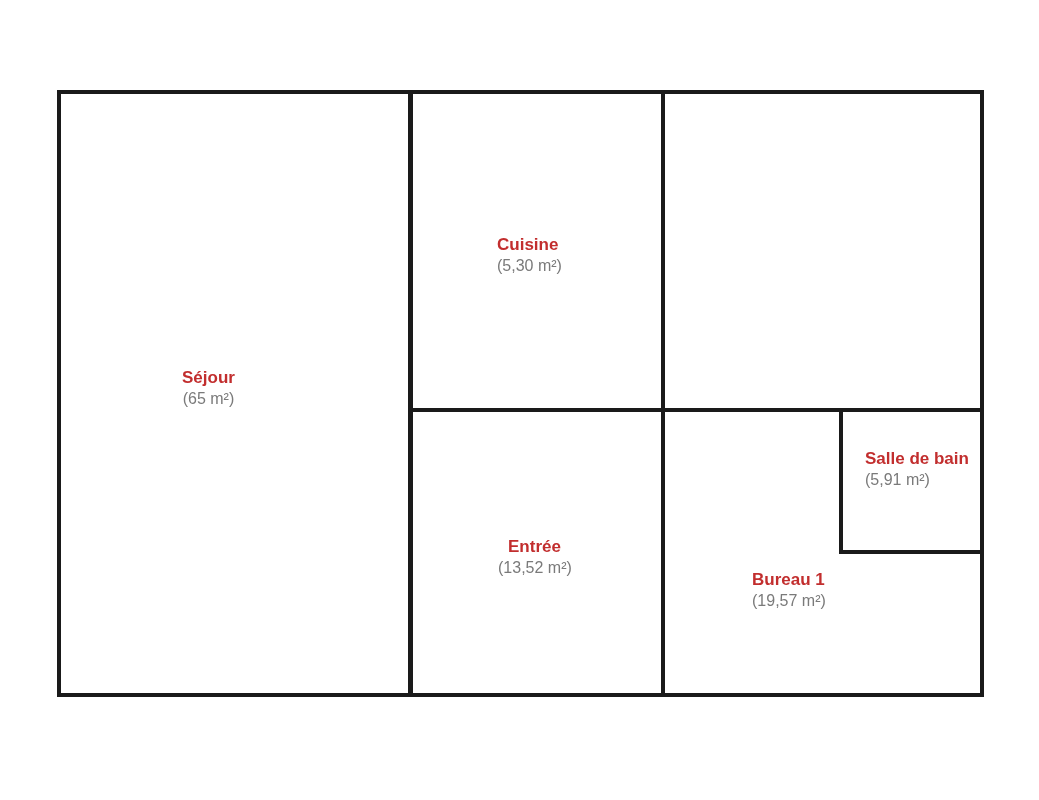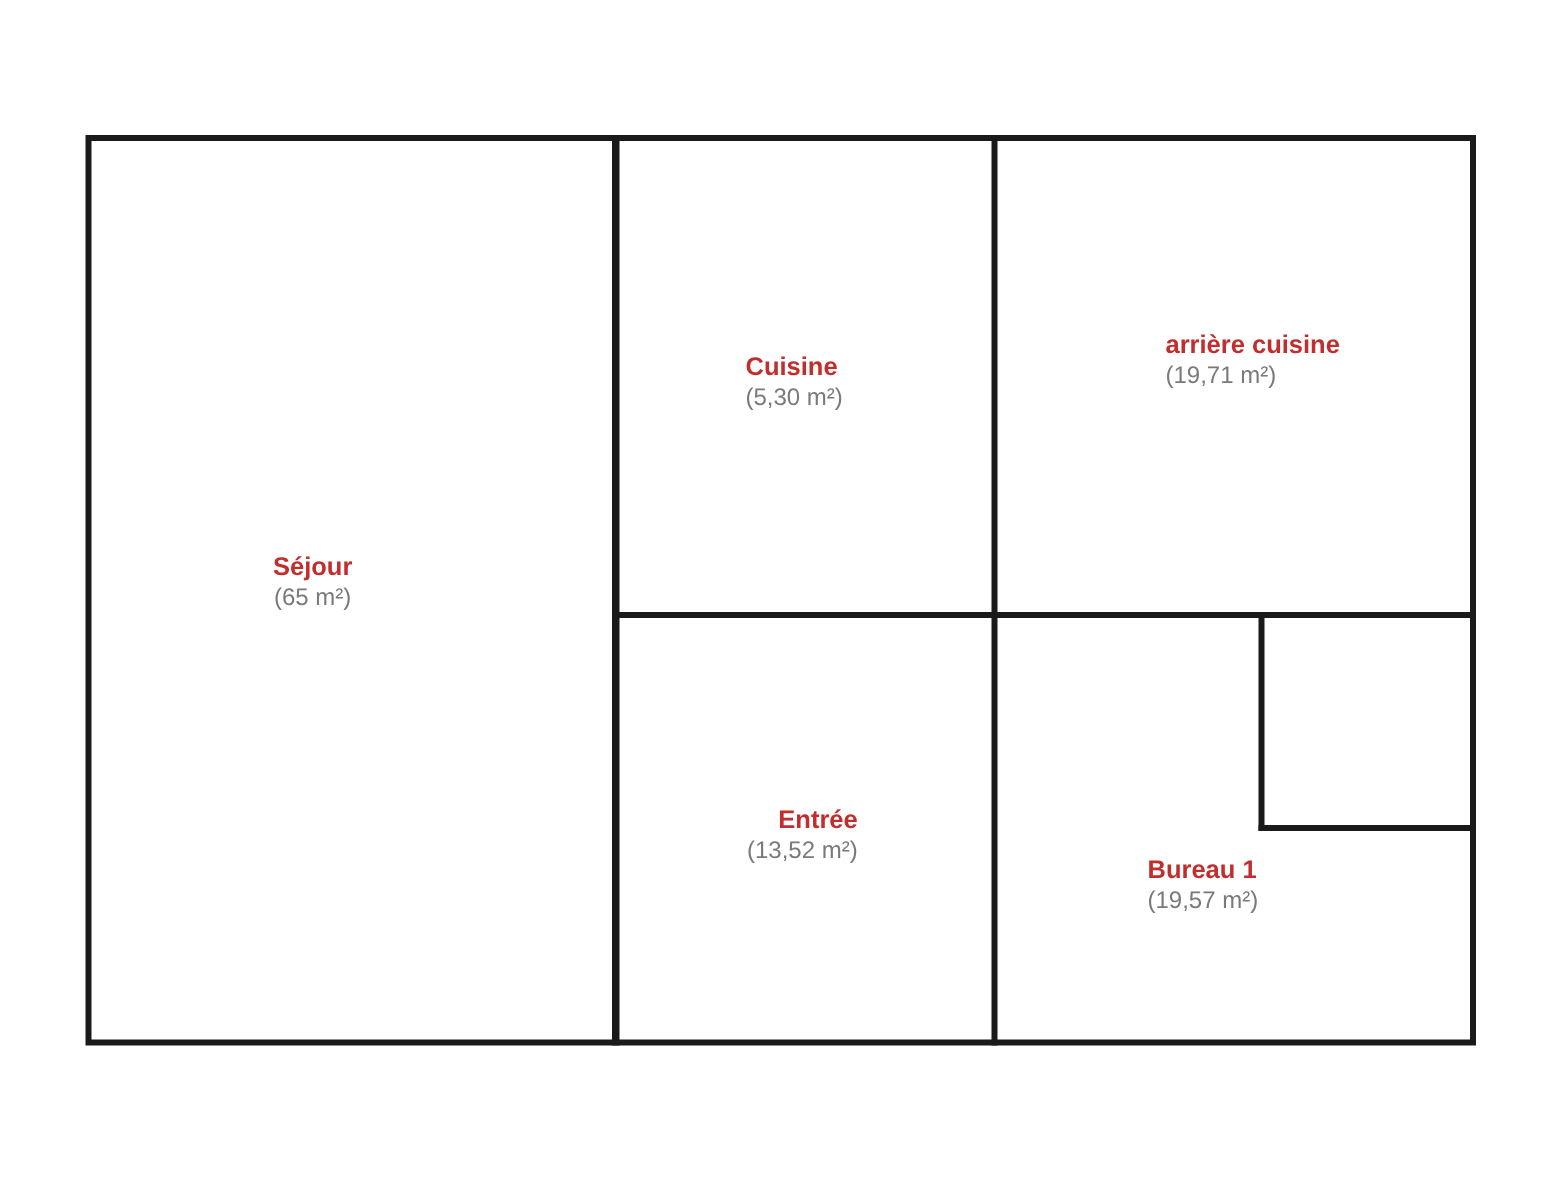--- a/index.html
+++ b/index.html
@@ -49,23 +49,23 @@
     color: var(--room-name, #c22e2e);
   }
   .room-area {
     font-size: 16px;
     font-weight: normal;
     color: var(--room-area, #7a7a7a);
   }
   .label-sejour          { left: 182px; top: 367px; text-align: center; }
   .label-cuisine         { left: 497px; top: 234px; }
   .label-arriere-cuisine { left: 777px; top: 219px; }
-  .label-entree          { left: 498px; top: 536px; text-align: right; }
+  .label-entree          { left: 498px; top: 536px; }
   .label-entree .room-name { margin-left: 10px; }
-  .label-bureau          { left: 752px; top: 569px; margin-left: 13px; }
+  .label-bureau          { left: 752px; top: 569px; }
   .label-salle-de-bain   { left: 865px; top: 448px; }
 </style>
 </head>
 <body>
 
 <div class="canvas">
 
   <div class="plan-outline"></div>
 
   <div class="wall wall-sejour-divider"></div>
@@ -77,29 +77,29 @@
   <div class="room-label label-sejour">
     <div class="room-name">Séjour</div>
     <div class="room-area">(65 m²)</div>
   </div>
 
   <div class="room-label label-cuisine">
     <div class="room-name">Cuisine</div>
     <div class="room-area">(5,30 m²)</div>
   </div>
 
-  <div class="room-label label-arriere-cuisine">
-    <div class="room-name">arrière cuisine</div>
-    <div class="room-area">(19,71 m²)</div>
-  </div>
 
   <div class="room-label label-entree">
     <div class="room-name">Entrée</div>
     <div class="room-area">(13,52 m²)</div>
   </div>
 
   <div class="room-label label-bureau">
     <div class="room-name">Bureau 1</div>
     <div class="room-area">(19,57 m²)</div>
   </div>
 
+  <div class="room-label label-salle-de-bain">
+    <div class="room-name">Salle de bain</div>
+    <div class="room-area">(5,91 m²)</div>
+  </div>
 
 </div>
 
 </body></html>

